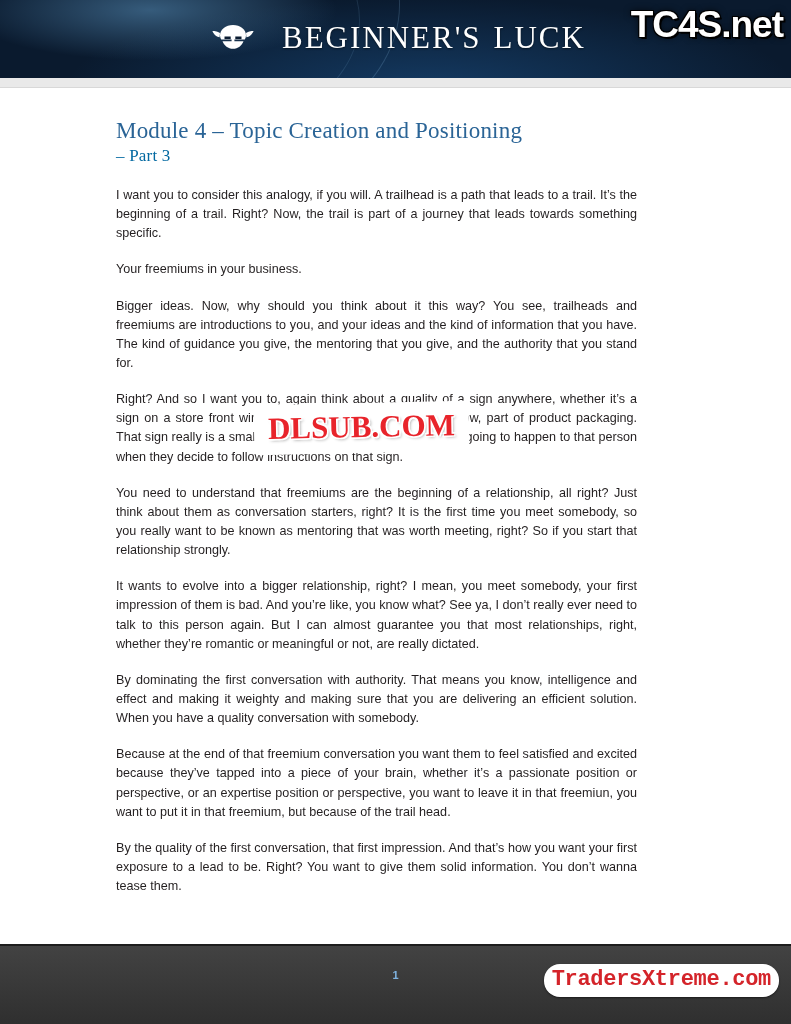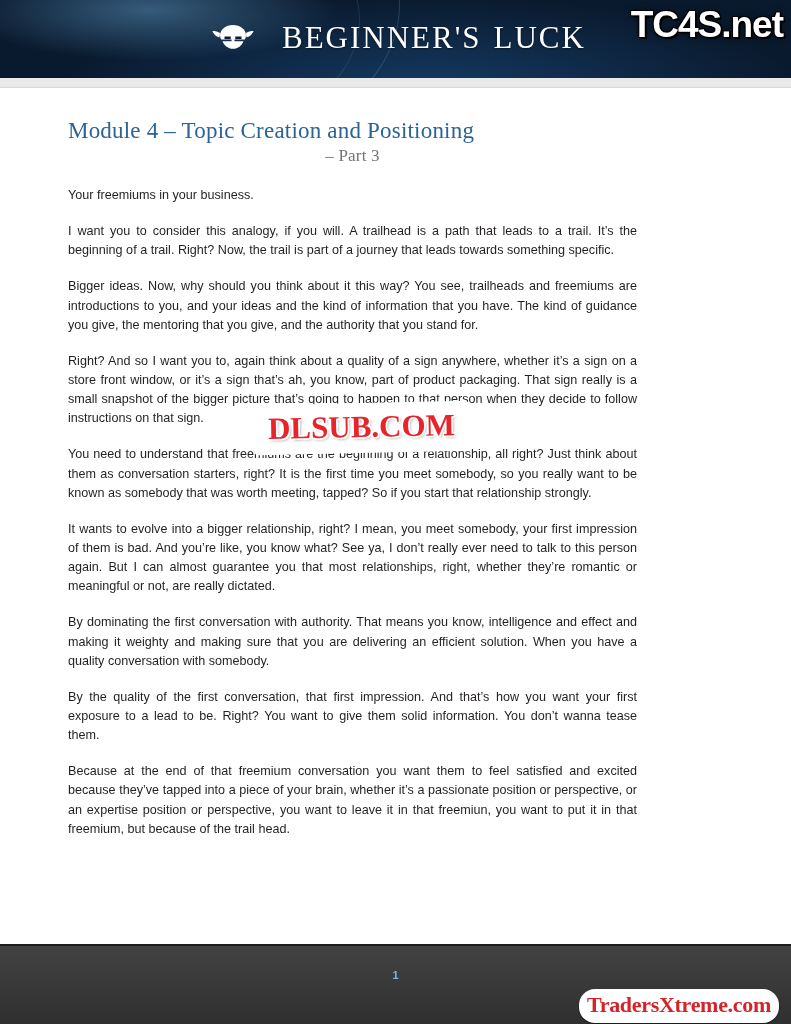--- a/index.html
+++ b/index.html
@@ -86,38 +86,37 @@
     background: #e9e9e9;
     border-bottom: 1px solid #d8d8d8;
   }
 
   
   .content {
     position: absolute;
     left: 0; top: 89px;
     width: 729px;
     height: 855px;
-    padding: 28px 92px 0 68px;
+    padding: 28px 92px 0 116px;
   }
   h1.doc-title {
     margin: 0;
     font-family: "Liberation Serif", serif;
     font-size: 23px;
     font-weight: normal;
     color: #2a6496;
     line-height: 1.22;
     letter-spacing: 0.2px;
   }
   .doc-subtitle {
     font-family: "Liberation Serif", serif;
     font-size: 17px;
-    color: #737373;
+    color: #0369a1;
     margin: 1px 0 0 0;
     letter-spacing: 0.2px;
-    text-align: center;
   }
   .body-text { margin-top: 20px; }
   .body-text p {
     margin: 0 0 17px 0;
     font-family: "Liberation Sans", sans-serif;
     font-size: 12.6px;
     line-height: 1.52;
     color: #231f20;
     text-align: justify;
     text-justify: inter-word;
@@ -164,28 +163,27 @@
     font-family: "Liberation Sans", sans-serif;
     font-size: 11px;
     color: #7fb3e0;
     font-weight: bold;
   }
   .tx-badge {
     position: absolute; right: 12px; top: 20px;
     padding: 3px 8px 5px 8px;
     background: #ffffff;
     border-radius: 16px;
-    font-family: Liberation Serif, serif;
+    font-family: Liberation Mono, monospace;
     font-weight: bold;
     font-size: 22px;
     color: #d4242a;
     letter-spacing: -0.3px;
     white-space: nowrap;
     box-shadow: 0 1px 2px rgba(0,0,0,0.5);
-    margin-top: 25px;
   }
 </style>
 </head>
 <body>
 
 <div class="page">
 
   <div class="header">
     <div class="header-glow"></div>
     <div class="header-arc"></div>
@@ -214,29 +212,29 @@
 
     <div class="tc4s">TC4S.net</div>
   </div>
   <div class="header-sep"></div>
 
   <div class="content">
     <h1 class="doc-title">Module 4 – Topic Creation and Positioning</h1>
     <div class="doc-subtitle">– Part 3</div>
 
     <div class="body-text">
+      <p>I want you to consider this analogy, if you will. A trailhead is a path that leads to a trail. It’s the beginning of a trail. Right? Now, the trail is part of a journey that leads towards something specific.</p>
       <p>Your freemiums in your business.</p>
-      <p>I want you to consider this analogy, if you will. A trailhead is a path that leads to a trail. It’s the beginning of a trail. Right? Now, the trail is part of a journey that leads towards something specific.</p>
       <p>Bigger ideas. Now, why should you think about it this way? You see, trailheads and freemiums are introductions to you, and your ideas and the kind of information that you have. The kind of guidance you give, the mentoring that you give, and the authority that you stand for.</p>
       <p>Right? And so I want you to, again think about a quality of a sign anywhere, whether it’s a sign on a store front window, or it’s a sign that’s ah, you know, part of product packaging. That sign really is a small snapshot of the bigger picture that’s going to happen to that person when they decide to follow instructions on that sign.</p>
-      <p>You need to understand that freemiums are the beginning of a relationship, all right? Just think about them as conversation starters, right? It is the first time you meet somebody, so you really want to be known as somebody that was worth meeting, tapped? So if you start that relationship strongly.</p>
+      <p>You need to understand that freemiums are the beginning of a relationship, all right? Just think about them as conversation starters, right? It is the first time you meet somebody, so you really want to be known as mentoring that was worth meeting, right? So if you start that relationship strongly.</p>
       <p>It wants to evolve into a bigger relationship, right? I mean, you meet somebody, your first impression of them is bad. And you’re like, you know what? See ya, I don’t really ever need to talk to this person again. But I can almost guarantee you that most relationships, right, whether they’re romantic or meaningful or not, are really dictated.</p>
       <p>By dominating the first conversation with authority. That means you know, intelligence and effect and making it weighty and making sure that you are delivering an efficient solution. When you have a quality conversation with somebody.</p>
+      <p>Because at the end of that freemium conversation you want them to feel satisfied and excited because they’ve tapped into a piece of your brain, whether it’s a passionate position or perspective, or an expertise position or perspective, you want to leave it in that freemiun, you want to put it in that freemium, but because of the trail head.</p>
       <p>By the quality of the first conversation, that first impression. And that’s how you want your first exposure to a lead to be. Right? You want to give them solid information. You don’t wanna tease them.</p>
-      <p>Because at the end of that freemium conversation you want them to feel satisfied and excited because they’ve tapped into a piece of your brain, whether it’s a passionate position or perspective, or an expertise position or perspective, you want to leave it in that freemiun, you want to put it in that freemium, but because of the trail head.</p>
     </div>
   </div>
 
   <div class="watermark">DLSUB.COM</div>
 
   <div class="footer">
     <div class="footer-topline"></div>
     <div class="page-number">1</div>
     <div class="tx-badge">TradersXtreme.com</div>
   </div>

